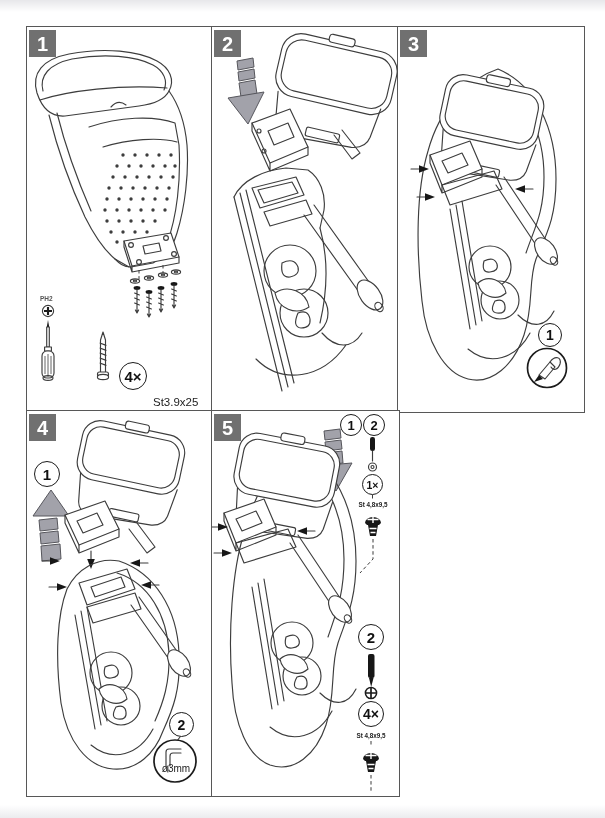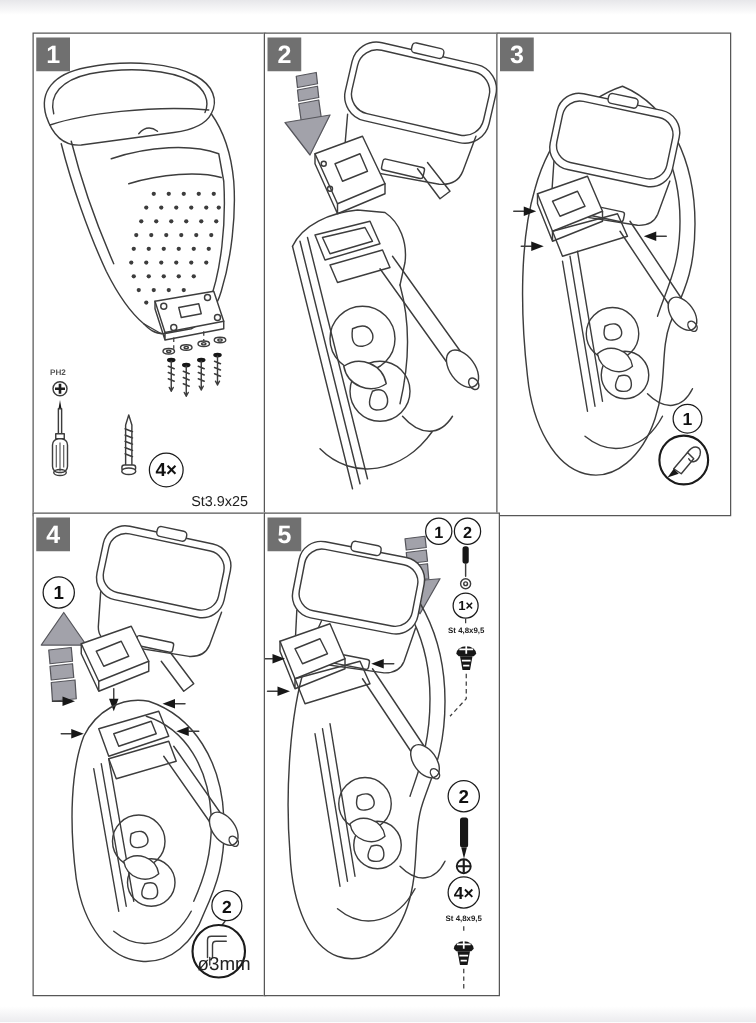--- a/index.html
+++ b/index.html
@@ -294,21 +294,21 @@
       <g>
         <path class="ln" d="M153,326 L150,330"></path>
         <circle cx="148" cy="350" r="21" fill="#fff" stroke="#1b1b1b" stroke-width="1.7"></circle>
         <path class="ln" d="M139,355 V341 Q139,338 142,338 H154 M143,355 V345 Q143,342 146,342 H154"></path>
         <path class="ln" d="M140.8,355 V361"></path>
       </g>
     </svg>
     <div class="badge">4</div>
     <div class="co" style="left:7px;top:50px;width:26px;height:26px;font-size:15px;">1</div>
     <div class="co" style="left:142px;top:301px;width:25px;height:25px;font-size:14px;">2</div>
-    <div class="lbl" style="left:131px;top:352px;width:36px;text-align:center;font-size:15px;">ø3mm</div>
+    <div class="lbl" style="left:131px;top:352px;width:36px;text-align:center;font-size:10px;">ø3mm</div>
   </section>
 
   <section class="panel" style="left:211px;top:410px;width:189px;height:387px;">
     <svg width="186" height="384" viewBox="0 0 186 384">
       <g>
         <path class="gray" d="M112,20 L128,18 L129,27 L113,29 Z"></path>
         <path class="gray" d="M113,31 L129,29 L130,38 L114,40 Z"></path>
         <path class="gray" d="M114,42 L130,40 L131,52 L115,54 Z"></path>
         <path class="gray" d="M104,55 L140,52 L124,80 Z"></path>
       </g>

